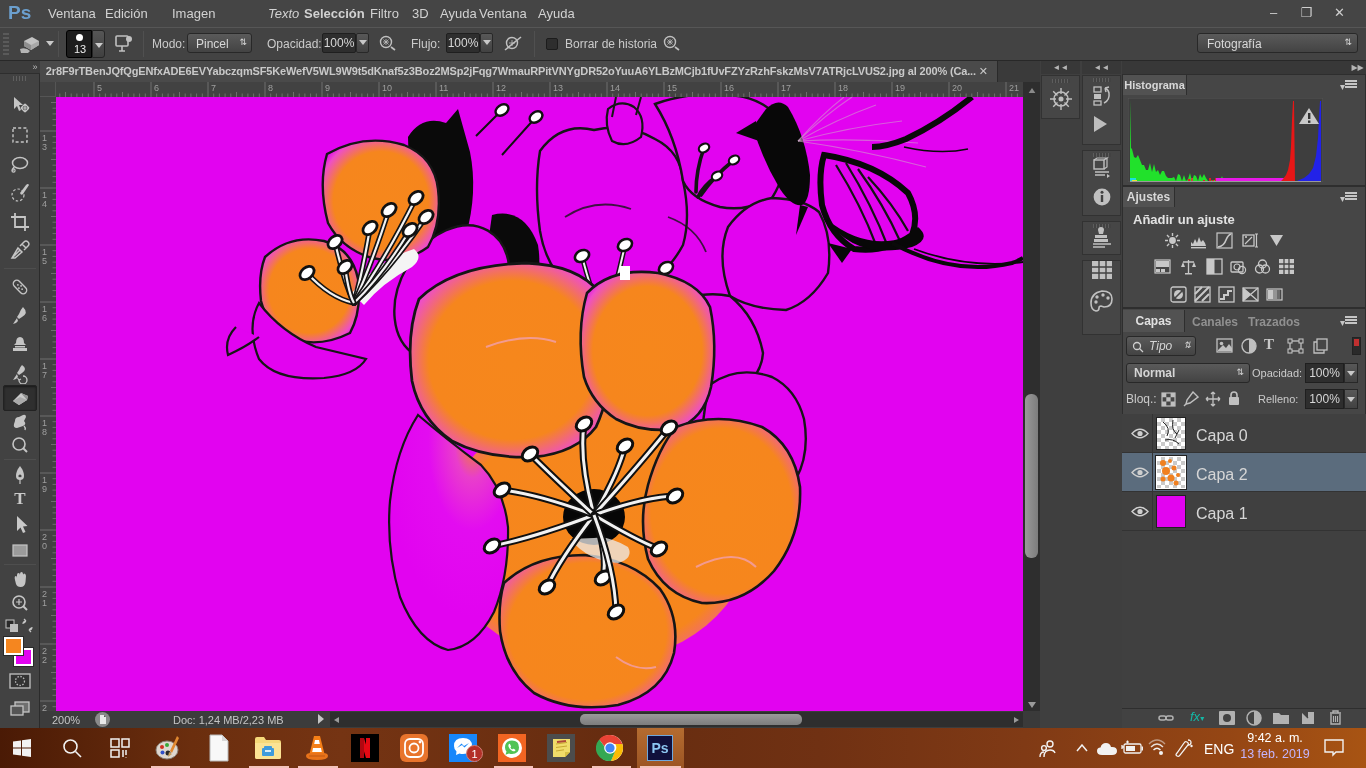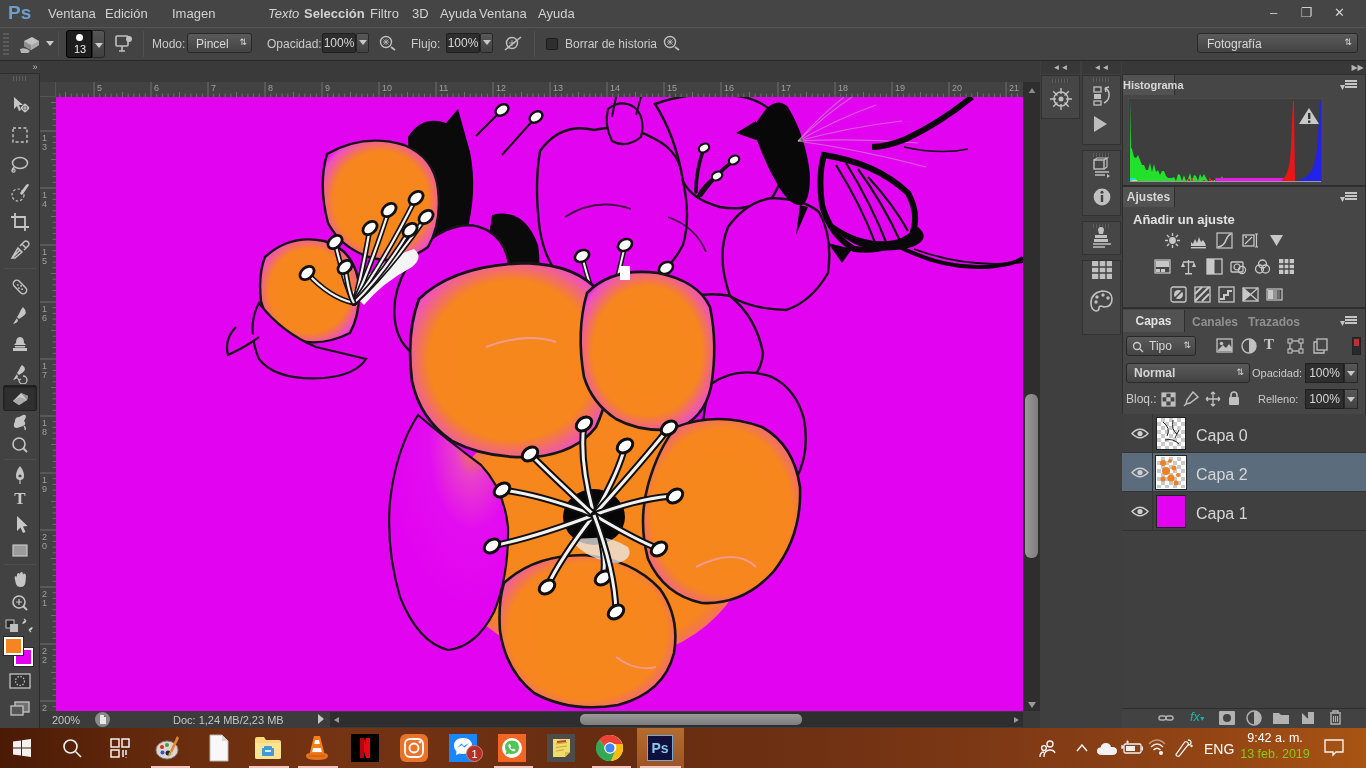--- a/index.html
+++ b/index.html
@@ -118,20 +118,21 @@
   <path d="M5 8 h6 M8 5 v6 M5.5 5.5 l5 5 M10.5 5.5 l-5 5" stroke="#c0c0c0" stroke-width="0.8"></path>
   <path d="M13 13 l4 3" stroke="#c0c0c0" stroke-width="1.6"></path>
  </svg>
  <div class="dropbtn abs" style="left:1197px;width:161px;">
         <span style="position:absolute;left:9px;top:3px;">Fotografía</span>
         <span style="position:absolute;right:5px;top:3px;font-size:9px;">⇅</span>
       </div>
 </div>
 
 <div id="tabbar" class="abs"></div>
+<div id="doctab" class="abs">&nbsp;&nbsp;2r8F9rTBenJQfQgENfxADE6EVYabczqmSF5KeWefV5WL9W9t5dKnaf5z3Boz2MSp2jFqg7WmauRPitVNYgDR52oYuuA6YLBzMCjb1fUvFZYzRzhFskzMsV7ATRjcLVUS2.jpg al 200% (Ca... <span style="font-weight:normal;">✕</span></div>
 
 <div id="tools" class="abs"></div>
 <div id="toolshead" class="abs">»&nbsp;</div>
 <div id="toolicons">
 <div class="abs" style="left:13px;top:76px;width:14px;height:5px;background:repeating-linear-gradient(90deg,#5f5f5f 0 1px,#424242 1px 3px);"></div>
 <svg class="abs" style="left:9px;top:95px;" width="22" height="22" viewBox="0 0 22 22">
         <path d="M5 2 L5 14 L8 11 L10 16 L12 15 L10 10 L14 10 Z" fill="#c5c5c5"></path>
         <path d="M16 9 v8 M12 13 h8 M16 9 l-2 2 M16 9 l2 2 M16 17 l-2 -2 M16 17 l2 -2 M12 13 l2 -2 M12 13 l2 2 M20 13 l-2 -2 M20 13 l-2 2" stroke="#c5c5c5" stroke-width="1.2" fill="none"></path>
       </svg>
 <svg class="abs" style="left:9px;top:124px;" width="22" height="22" viewBox="0 0 22 22">
@@ -780,21 +781,21 @@
 <path d="M1 7 h20 M1 13 h20 M8 1 v18 M15 1 v18" stroke="#424242" stroke-width="1.4"></path>
       </svg>
 <svg class="abs" style="left:1090px;top:290px;" width="24" height="22" viewBox="0 0 24 22">
 <path d="M12 1 Q22 1 22 9 Q22 17 14 17 L11 16 Q9 16 9 18 Q9 21 6 21 Q1 20 1 13 Q1 3 12 1 Z" fill="none" stroke="#c0c0c0" stroke-width="1.6"></path>
 <circle cx="7" cy="7" r="1.7" fill="#c0c0c0"></circle>
         <circle cx="13" cy="5" r="1.7" fill="#c0c0c0"></circle>
 <circle cx="18" cy="8" r="1.7" fill="#c0c0c0"></circle>
         <circle cx="6" cy="12" r="1.7" fill="#c0c0c0"></circle>
       </svg>
 <div class="abs" style="left:1122px;top:74px;width:244px;height:112px;background:#464646;border:1px solid #2e2e2e;"></div>
-<div class="abs" style="left:1123px;top:75px;width:52px;height:20px;background:#525252;border-right:1px solid #2e2e2e;color:#d8d8d8;font-size:11px;font-weight:bold;line-height:20px;text-align:center;">Histograma</div>
+<div class="abs" style="left:1123px;top:75px;width:64px;height:20px;background:#525252;border-right:1px solid #2e2e2e;color:#d8d8d8;font-size:11px;font-weight:bold;line-height:20px;text-align:center;">Histograma</div>
 <div class="abs" style="left:1340px;top:80px;width:22px;height:12px;color:#c5c5c5;font-size:10px;">▾<span style="display:inline-block;vertical-align:2px;width:12px;height:8px;border-top:2px solid #c5c5c5;border-bottom:2px solid #c5c5c5;"><span style="display:block;margin-top:1px;height:2px;background:#c5c5c5;"></span></span></div>
 <svg class="abs" style="left:1128px;top:98px;" width="195" height="84" viewBox="0 0 195 84">
         <rect width="195" height="84" fill="#3e3e3e" stroke="#555" stroke-width="1"></rect>
         <polygon points="2,84 2,2 3,50 4,51 6,59 8,60 10,57 12,62 14,67 16,67 18,72 20,72 22,65 24,74 26,66 28,74 30,72 32,77 34,73 36,73 38,78 40,80 42,80 44,80 46,79 48,83 50,76 52,77 54,83 56,77 58,83 60,81 62,75 64,83 66,77 68,78 70,83 72,76 74,80 76,76 78,80 80,83 82,83 84,82 86,82 88,82 90,83 92,83 94,78 96,84" fill="#21e12b"></polygon>
         <rect x="2" y="80" width="6" height="4" fill="#1adfe0"></rect>
         <rect x="4" y="82" width="5" height="2" fill="#e8e830"></rect>
         <rect x="60" y="81" width="2" height="3" fill="#e02020"></rect>
         <rect x="63" y="80" width="2" height="4" fill="#d04040"></rect>
         <rect x="66" y="83" width="2" height="1" fill="#e02020"></rect>
         <rect x="69" y="83" width="2" height="1" fill="#e020d0"></rect>
@@ -908,21 +909,21 @@
         <rect x="1" y="3" width="15" height="11" fill="none" stroke="#c8c8c8" stroke-width="1.2"></rect>
         <rect x="2" y="4" width="5" height="9" fill="#c8c8c8"></rect>
         <rect x="7" y="4" width="4" height="9" fill="#c8c8c8" opacity="0.6"></rect>
         <rect x="11" y="4" width="3" height="9" fill="#c8c8c8" opacity="0.3"></rect>
       </svg>
 <div class="abs" style="left:1122px;top:308px;width:244px;height:400px;background:#464646;border:1px solid #2e2e2e;"></div>
 <div class="abs" style="left:1123px;top:310px;width:62px;height:22px;background:#525252;border-right:1px solid #2e2e2e;color:#e0e0e0;font-size:12px;font-weight:bold;line-height:22px;text-align:center;">Capas</div>
 <div class="abs" style="left:1192px;top:315px;color:#909090;font-size:12px;font-weight:bold;">Canales</div>
 <div class="abs" style="left:1248px;top:315px;color:#909090;font-size:12px;font-weight:bold;">Trazados</div>
 <div class="abs" style="left:1340px;top:316px;width:22px;height:12px;color:#c5c5c5;font-size:10px;">▾<span style="display:inline-block;vertical-align:2px;width:12px;height:8px;border-top:2px solid #c5c5c5;border-bottom:2px solid #c5c5c5;"><span style="display:block;margin-top:1px;height:2px;background:#c5c5c5;"></span></span></div>
-<div class="abs" style="left:1126px;top:336px;width:70px;height:20px;background:linear-gradient(#5a5a5a,#434343);border:1px solid #282828;border-radius:3px;color:#d5d5d5;font-size:12px;">
+<div class="abs" style="left:1126px;top:336px;width:70px;height:20px;background:linear-gradient(#5a5a5a,#434343);border:1px solid #282828;border-radius:3px;color:#d5d5d5;font-size:12px;font-style:italic;">
         <svg style="position:absolute;left:5px;top:4px;" width="12" height="12" viewBox="0 0 12 12">
           <circle cx="5" cy="5" r="3.5" fill="none" stroke="#cfcfcf" stroke-width="1.3"></circle>
           <path d="M7.5 7.5 L11 11" stroke="#cfcfcf" stroke-width="1.3"></path>
         </svg>
         <span style="position:absolute;left:22px;top:2px;">Tipo</span>
         <span style="position:absolute;right:4px;top:3px;font-size:9px;">⇅</span>
       </div>
 <svg class="abs" style="left:1216px;top:338px;" width="17" height="16" viewBox="0 0 17 16">
         <rect x="1" y="1" width="15" height="13" fill="none" stroke="#c0c0c0" stroke-width="1.3"></rect>
         <circle cx="5.5" cy="5.5" r="1.8" fill="#c0c0c0"></circle>
@@ -1174,18 +1175,18 @@
         </g>
         <circle cx="13" cy="14" r="2" fill="#f2f2f2"></circle>
       </svg>
 <svg class="abs" style="left:1174px;top:739px;" width="20" height="18" viewBox="0 0 20 18">
         <path d="M3 14 Q1 16 3 17 Q5 18 6 16 L14 6 Q15 4 13 3 Q11 2 10 4 Z" fill="none" stroke="#f2f2f2" stroke-width="1.3"></path>
         <path d="M14 6 Q17 6 17 3.5 Q17 1 14 1" fill="none" stroke="#f2f2f2" stroke-width="1.3"></path>
         <circle cx="17.5" cy="7" r="1.2" fill="#f2f2f2"></circle>
       </svg>
 <div class="abs" style="left:1204px;top:741px;color:#fff;font-size:14px;">ENG</div>
 <div class="abs" style="left:1240px;top:731px;width:70px;color:#fff;font-size:12.5px;text-align:center;">9:42 a. m.</div>
-<div class="abs" style="left:1235px;top:747px;width:80px;color:#84cc16;font-size:12.5px;text-align:center;">13 feb. 2019</div>
+<div class="abs" style="left:1235px;top:747px;width:80px;color:#c4b5fd;font-size:12.5px;text-align:center;">13 feb. 2019</div>
 <svg class="abs" style="left:1324px;top:739px;" width="20" height="18" viewBox="0 0 20 18">
         <path d="M1 1 H19 V13 H12 L9 16 V13 H1 Z" fill="none" stroke="#f2f2f2" stroke-width="1.4"></path>
       </svg>
     </div>
 </div>
 
 </body></html>

